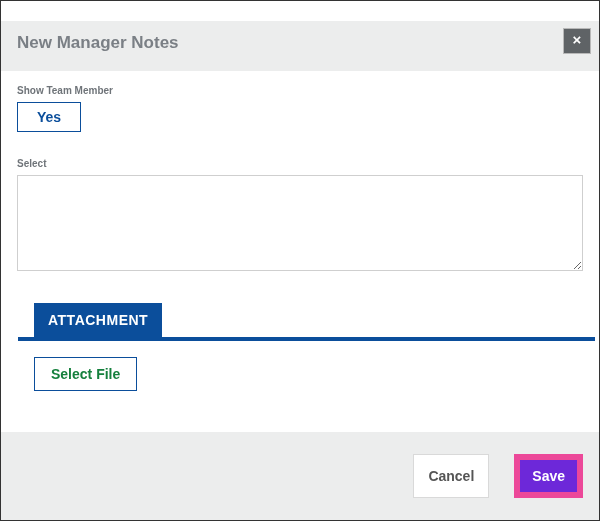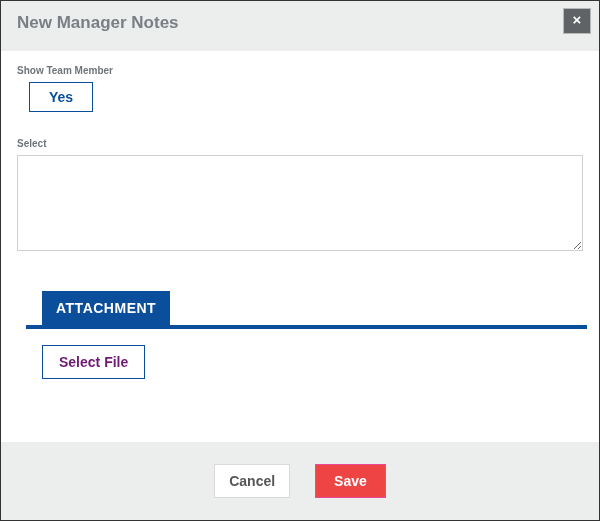--- a/index.html
+++ b/index.html
@@ -14,20 +14,21 @@
     height: 521px;
     border: 1px solid #333;
     display: flex;
     flex-direction: column;
     background: #fff;
   }
   .dialog-header {
     background: #eceded;
     padding: 12px 16px 18px 16px;
     position: relative;
+    margin-top: 20px;
   }
   .dialog-title {
     font-size: 17px;
     font-weight: 600;
     color: #7a7f85;
   }
   .close-btn {
     position: absolute;
     top: 7px;
     right: 8px;
@@ -48,21 +49,20 @@
   }
   .field-label {
     font-size: 10px;
     font-weight: 600;
     color: #6f7479;
     margin-bottom: 6px;
   }
   .toggle-group {
     display: flex;
     margin-bottom: 26px;
-    margin-left: 12px;
   }
   .toggle-btn {
     min-width: 64px;
     height: 30px;
     border: 1.5px solid #0b4e9b;
     background: #fff;
     color: #0b4e9b;
     font-size: 14px;
     font-weight: 600;
     cursor: pointer;
@@ -76,21 +76,21 @@
     height: 96px;
     border: 1px solid #cfcfcf;
     padding: 6px;
     font-family: inherit;
     font-size: 14px;
     resize: both;
     margin-bottom: 28px;
     display: block;
   }
   .attachment-section {
-    margin: 12px;
+    margin: 4px;
     flex: 0 0 auto;
     padding-left: 13px;
   }
   .attachment-tab {
     display: inline-block;
     background: #0b4e9b;
     color: #fff;
     font-size: 14px;
     font-weight: 600;
     letter-spacing: 0.5px;
@@ -102,51 +102,51 @@
     background: #0b4e9b;
     width: 100%;
     margin-top: -1px;
   }
   .attachment-content {
     padding: 16px;
   }
   .select-file-btn {
     border: 1.5px solid #0b4e9b;
     background: #fff;
-    color: #701a75;
+    color: #15803d;
     font-size: 14px;
     font-weight: 600;
     padding: 8px 16px;
     cursor: pointer;
     text-align: right;
   }
   .spacer { flex: 1 1 auto; }
   .dialog-footer {
     background: #eceded;
     padding: 22px 16px;
     display: flex;
-    justify-content: center;
+    justify-content: flex-end;
     gap: 25px;
   }
   .btn-cancel {
     border: 1px solid #d9d9d9;
     background: #fff;
     color: #555;
     font-size: 14px;
     font-weight: 600;
     padding: 8px 14px;
     cursor: pointer;
   }
   .btn-save {
-    border: 1px solid #ec4899;
-    background: #ef4444;
+    border: 6px solid #ec4899;
+    background: #6d28d9;
     color: #fff;
     font-size: 14px;
     font-weight: 600;
-    padding: 8px 18px;
+    padding: 8px 12px;
     cursor: pointer;
   }
 </style>
 </head>
 <body>
 
 <div class="dialog">
 
   <div class="dialog-header">
     <div class="dialog-title">New Manager Notes</div>

